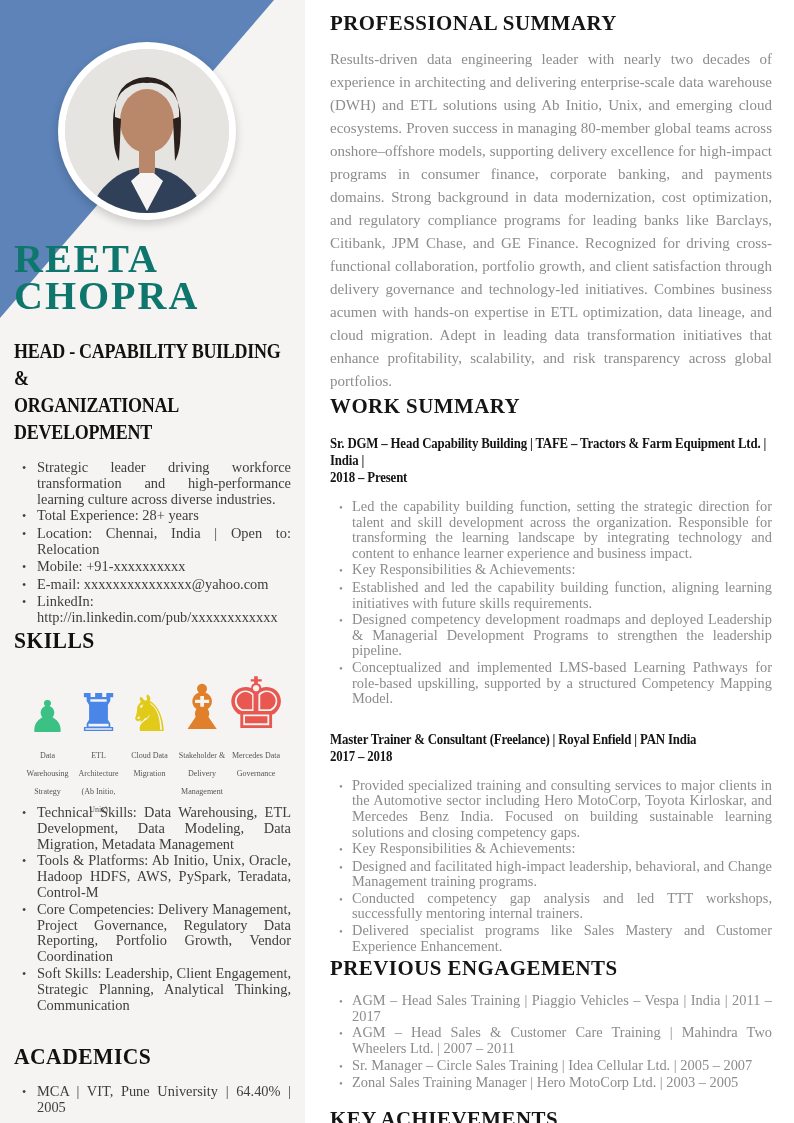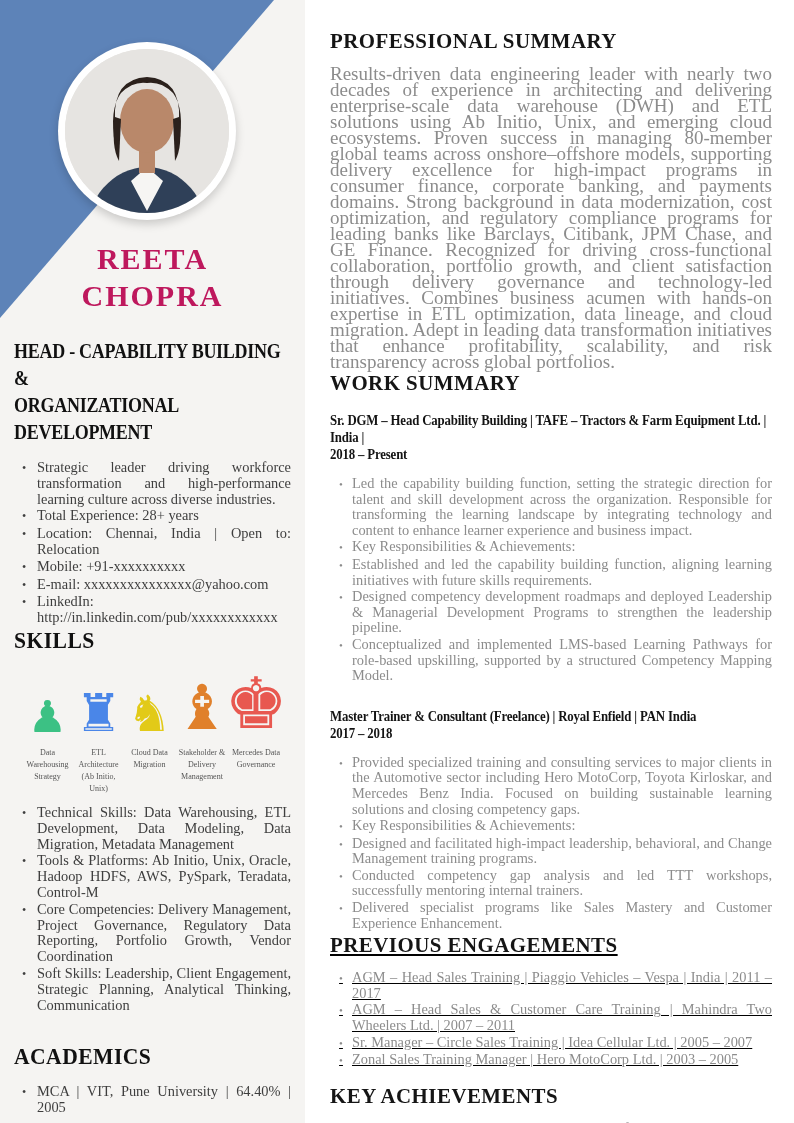--- a/index.html
+++ b/index.html
@@ -30,22 +30,22 @@
   .photo-wrap{
     position:absolute;left:58px;top:42px;width:178px;height:178px;border-radius:50%;
     background:#ffffff;box-shadow:0 4px 10px rgba(0,0,0,.18);
     display:flex;align-items:center;justify-content:center;
   }
   .photo{
     width:164px;height:164px;border-radius:50%;overflow:hidden;background:#e4e2df;
   }
   .sidebar-content{position:absolute;left:0;top:240px;width:305px;padding:0 14px 0 14px;}
   .name{
-    text-align:center;font-weight:700;font-size:30px;line-height:37px;
-    letter-spacing:2px;color:#be185d;
+    text-align:left;font-weight:700;font-size:40px;line-height:37px;
+    letter-spacing:2px;color:#0f766e;
     white-space:pre-line;
   }
   .role{
     margin-top:24px;font-weight:700;font-size:20px;line-height:27px;color:#111;
     transform:scaleX(.9);transform-origin:left center;white-space:pre-line;width:112%;
     letter-spacing:-0.3px;
   }
   .side-list{list-style:none;margin-top:14px;}
   .side-list li{display:flex;color:var(--sidebar-text);font-size:14.4px;line-height:15.8px;margin:0 0 1px 8px;}
   .side-list .marker{width:15px;flex:none;font-size:12px;padding-top:1px;}
@@ -54,53 +54,53 @@
     font-weight:700;font-size:24px;color:#111;letter-spacing:.5px;
     transform:scaleX(.9);transform-origin:left center;
   }
   .skills-block{}
   .pieces-row{display:flex;justify-content:space-between;align-items:flex-end;margin:14px 8px 0 8px;}
   .piece-col{display:flex;flex-direction:column;align-items:center;width:54px;}
   .piece{
     font-family:"DejaVu Sans",sans-serif;line-height:1;display:block;
   }
   .piece-label{
-    margin-top:8px;height:42px;font-size:8px;line-height:12px;color:#555;
+    margin-top:8px;height:42px;font-size:8px;line-height:18px;color:#555;
     text-align:center;font-family:"Liberation Serif",serif;
   }
   .academics-block{margin-top:30px;}
   .skills-list{margin-top:16px;}
   .academics-list{margin-top:14px;}
 
   
   .main{position:absolute;left:330px;top:0;width:442px;}
   .main-heading{
     font-weight:700;font-size:22px;color:var(--heading-color);letter-spacing:.5px;
     transform:scaleX(.95);transform-origin:left center;
   }
   .summary-body{
-    margin-top:12px;color:var(--body-gray);font-size:19px;line-height:16px;
+    margin-top:12px;color:var(--body-gray);font-size:15px;line-height:23px;
     text-align:justify;
   }
   .job-title{
     font-weight:700;font-size:14.6px;line-height:17px;color:#141414;
     transform:scaleX(.88);transform-origin:left center;width:113%;
     white-space:pre-line;letter-spacing:-0.2px;
   }
   .main-list{list-style:none;}
   .main-list li{display:flex;color:var(--body-gray);font-size:14.4px;line-height:15.6px;margin-bottom:1px;}
   .main-list .marker{width:22px;flex:none;text-align:center;font-size:11px;padding-top:1px;}
   .main-list .txt{flex:1;text-align:justify;}
-  .sec-prof{margin-top:28px;}
+  .sec-prof{margin-top:10px;}
   .sec-work{}
   .job1-title{margin-top:16px;}
   .job1-list{margin-top:13px;}
   .job2-title{margin-top:24px;}
   .job2-list{margin-top:13px;}
-  .sec-prev{text-decoration:underline;}
+  .sec-prev{}
   .prev-list{margin-top:12px;}
   .sec-key{margin-top:14px;}
   .key-list{margin-top:12px;}
 </style>
 </head>
 <body>
 
 <div class="page">
 
   <aside class="sidebar">

